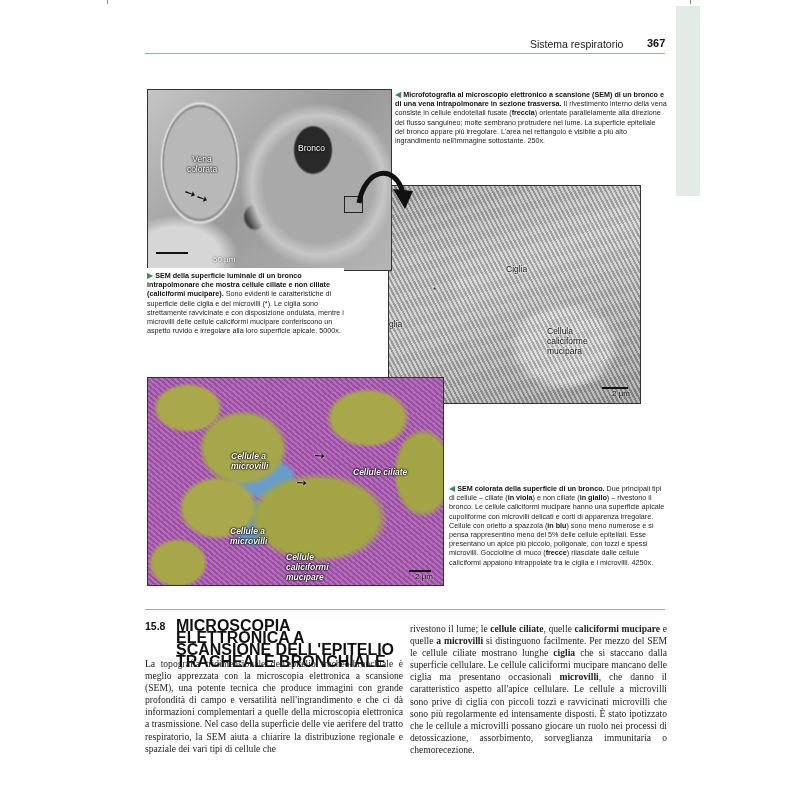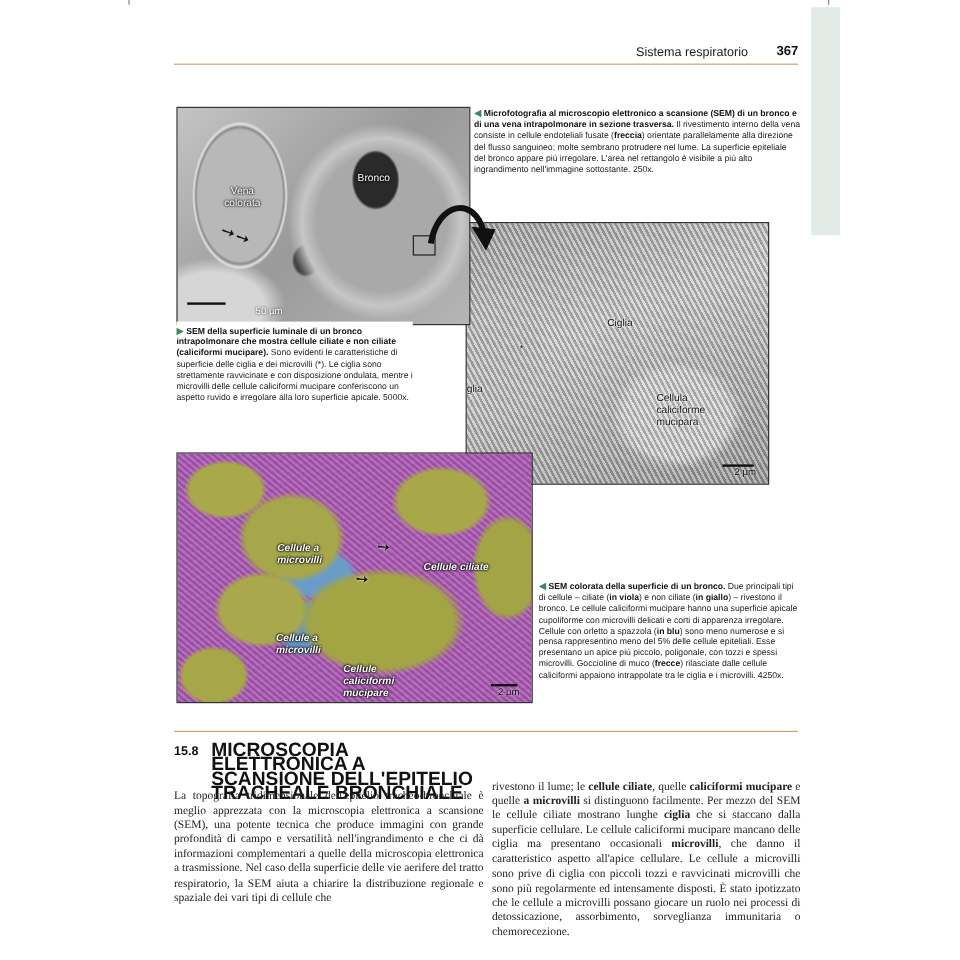--- a/index.html
+++ b/index.html
@@ -89,21 +89,21 @@
   .cap3 { left:449px; top:484px; width:218px; }
   .cap2-box { left:147px; top:268px; width:197px; height:110px; background:#fff; }
 
   
   .section-rule { left:145px; top:609px; width:520px; height:1px; background:#c9a46a; }
   .sec-num { left:145px; top:620px; font-size:10.5px; font-weight:bold; color:#111; }
   .sec-title { left:176px; top:620px; width:225px; font-size:16px; font-weight:bold; color:#111; line-height:12px; }
   .body-text { position:absolute; font-family:"Liberation Serif", serif; font-size:9.6px; line-height:12.1px;
     color:#222; text-align:justify; }
   .col1 { left:145px; top:658px; width:258px; }
-  .col2 { left:410px; top:650px; width:257px; }
+  .col2 { left:410px; top:623px; width:257px; }
 </style>
 </head>
 <body>
 
 <div class="abs tick-top"></div>
 <div class="abs tick-top2"></div>
 <div class="abs side-tab"></div>
 
 <div class="abs running-head">Sistema respiratorio</div>
 <div class="abs page-num">367</div>

